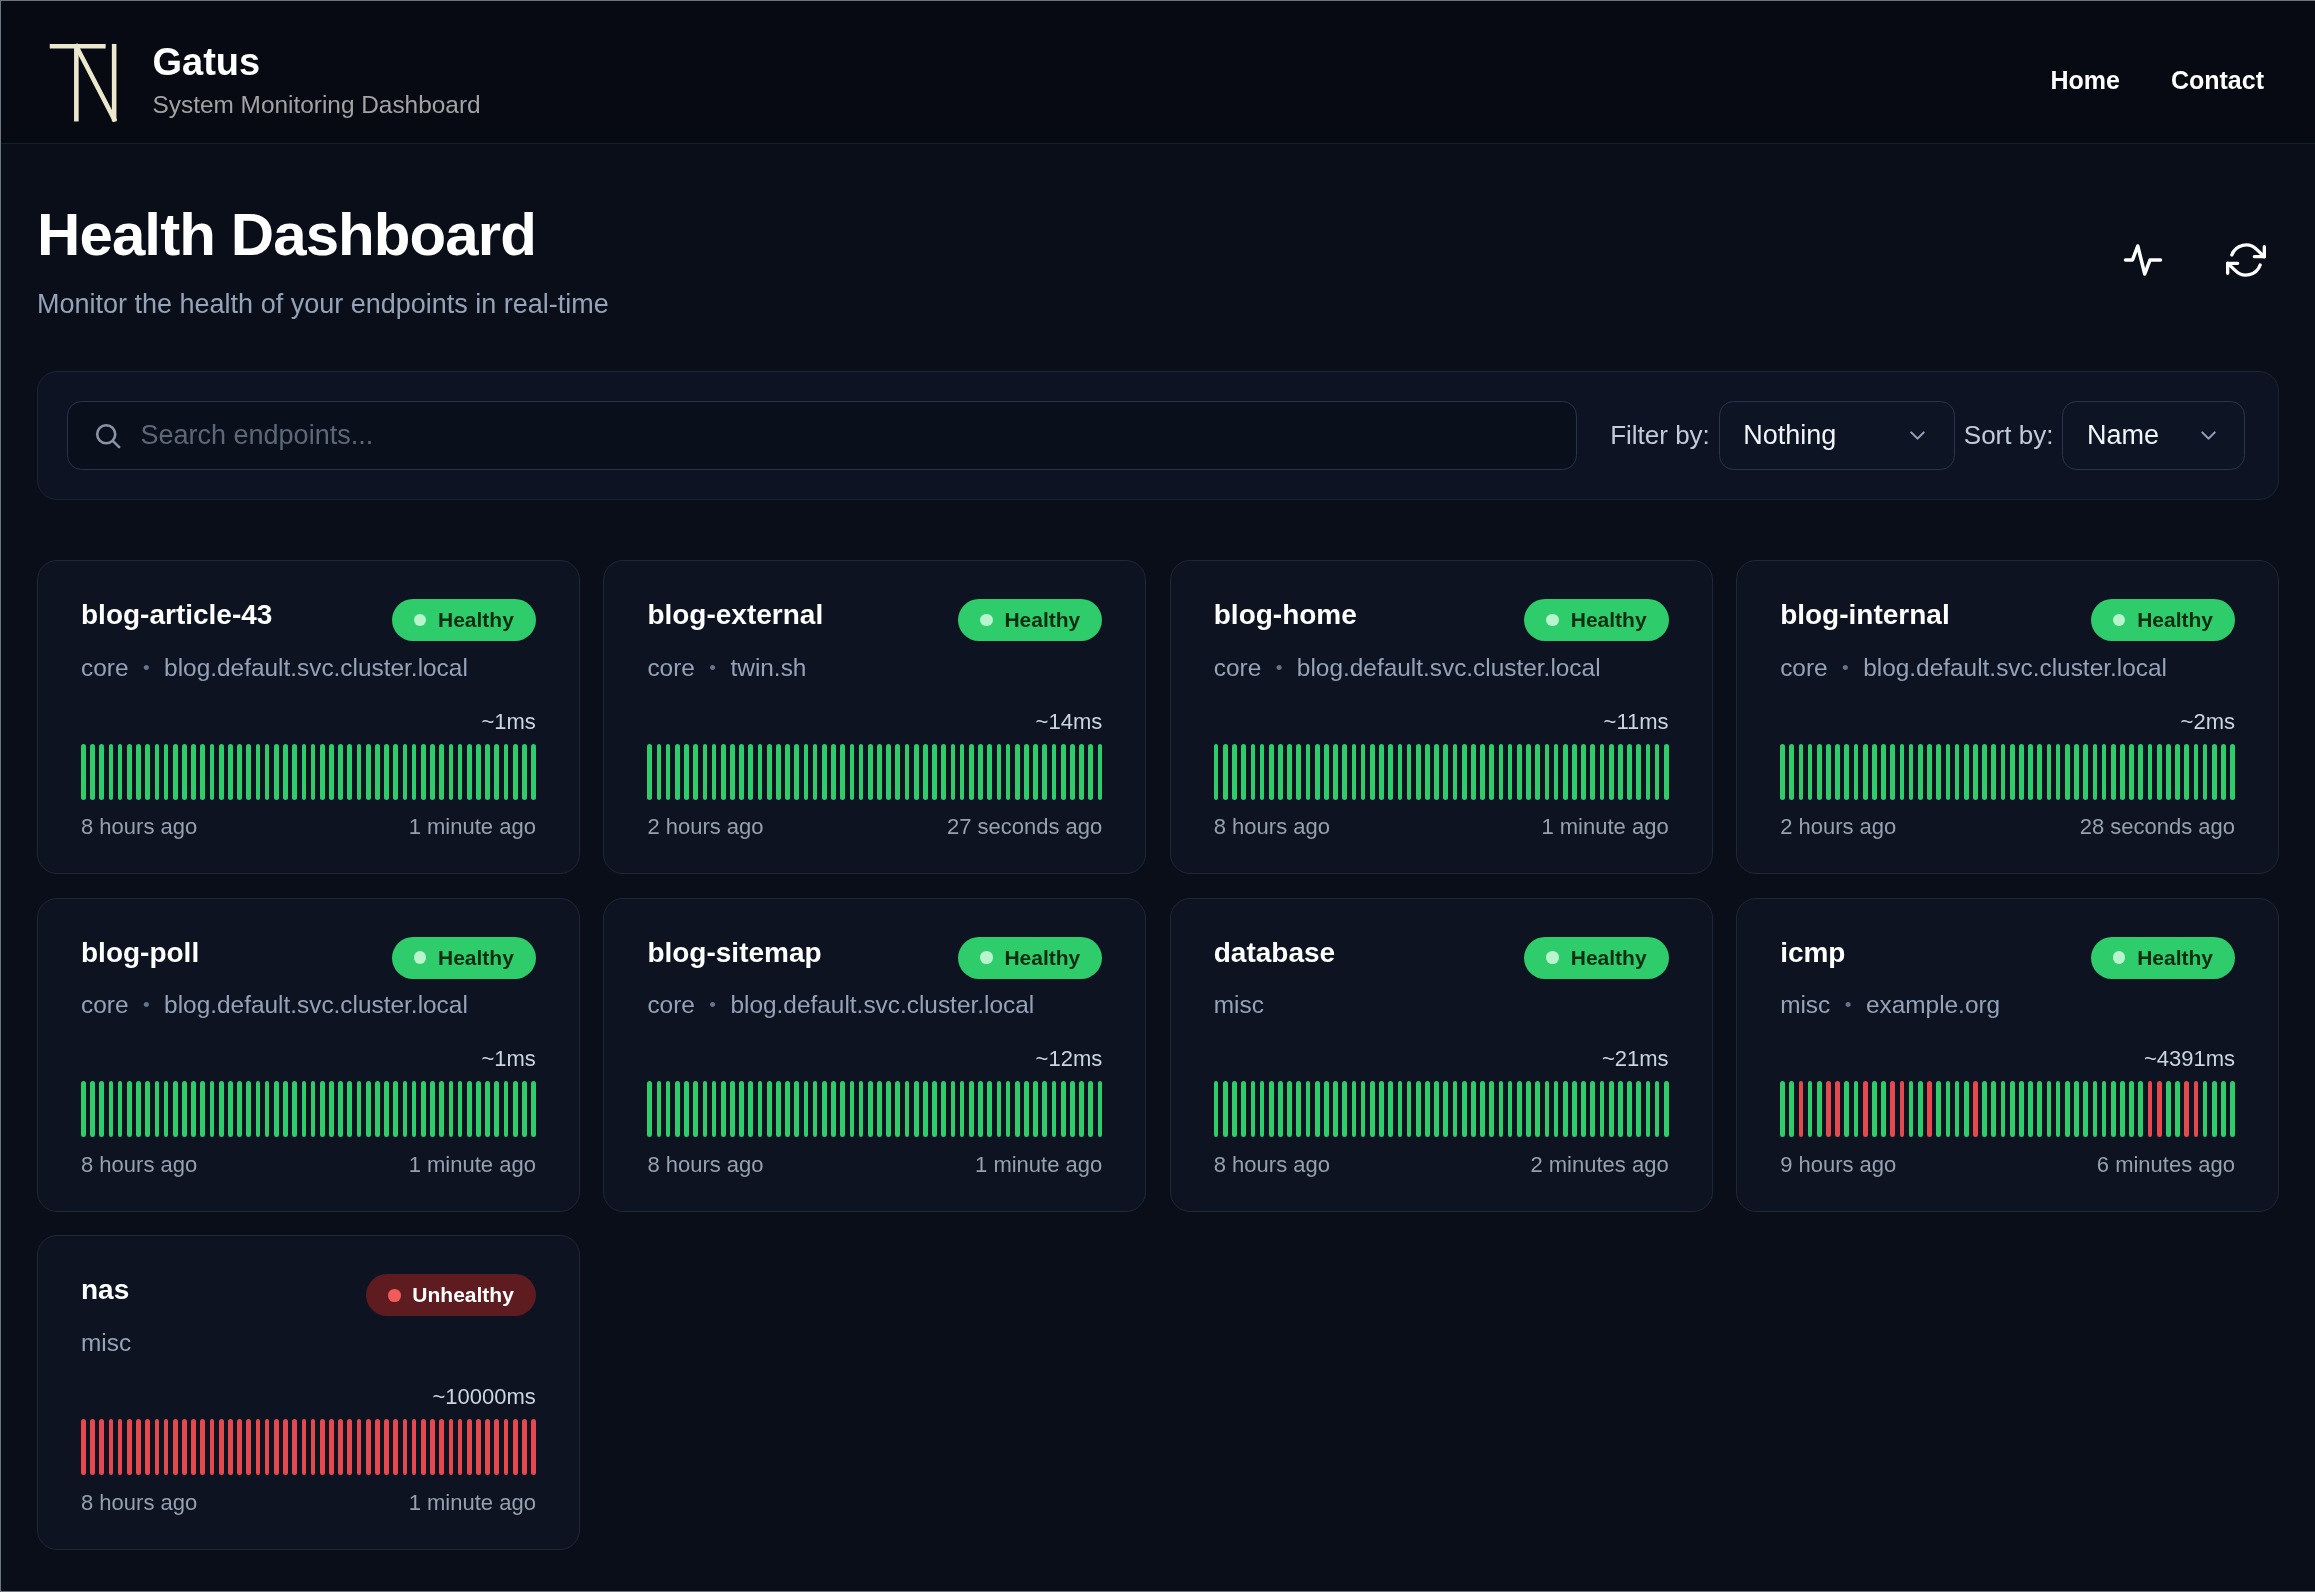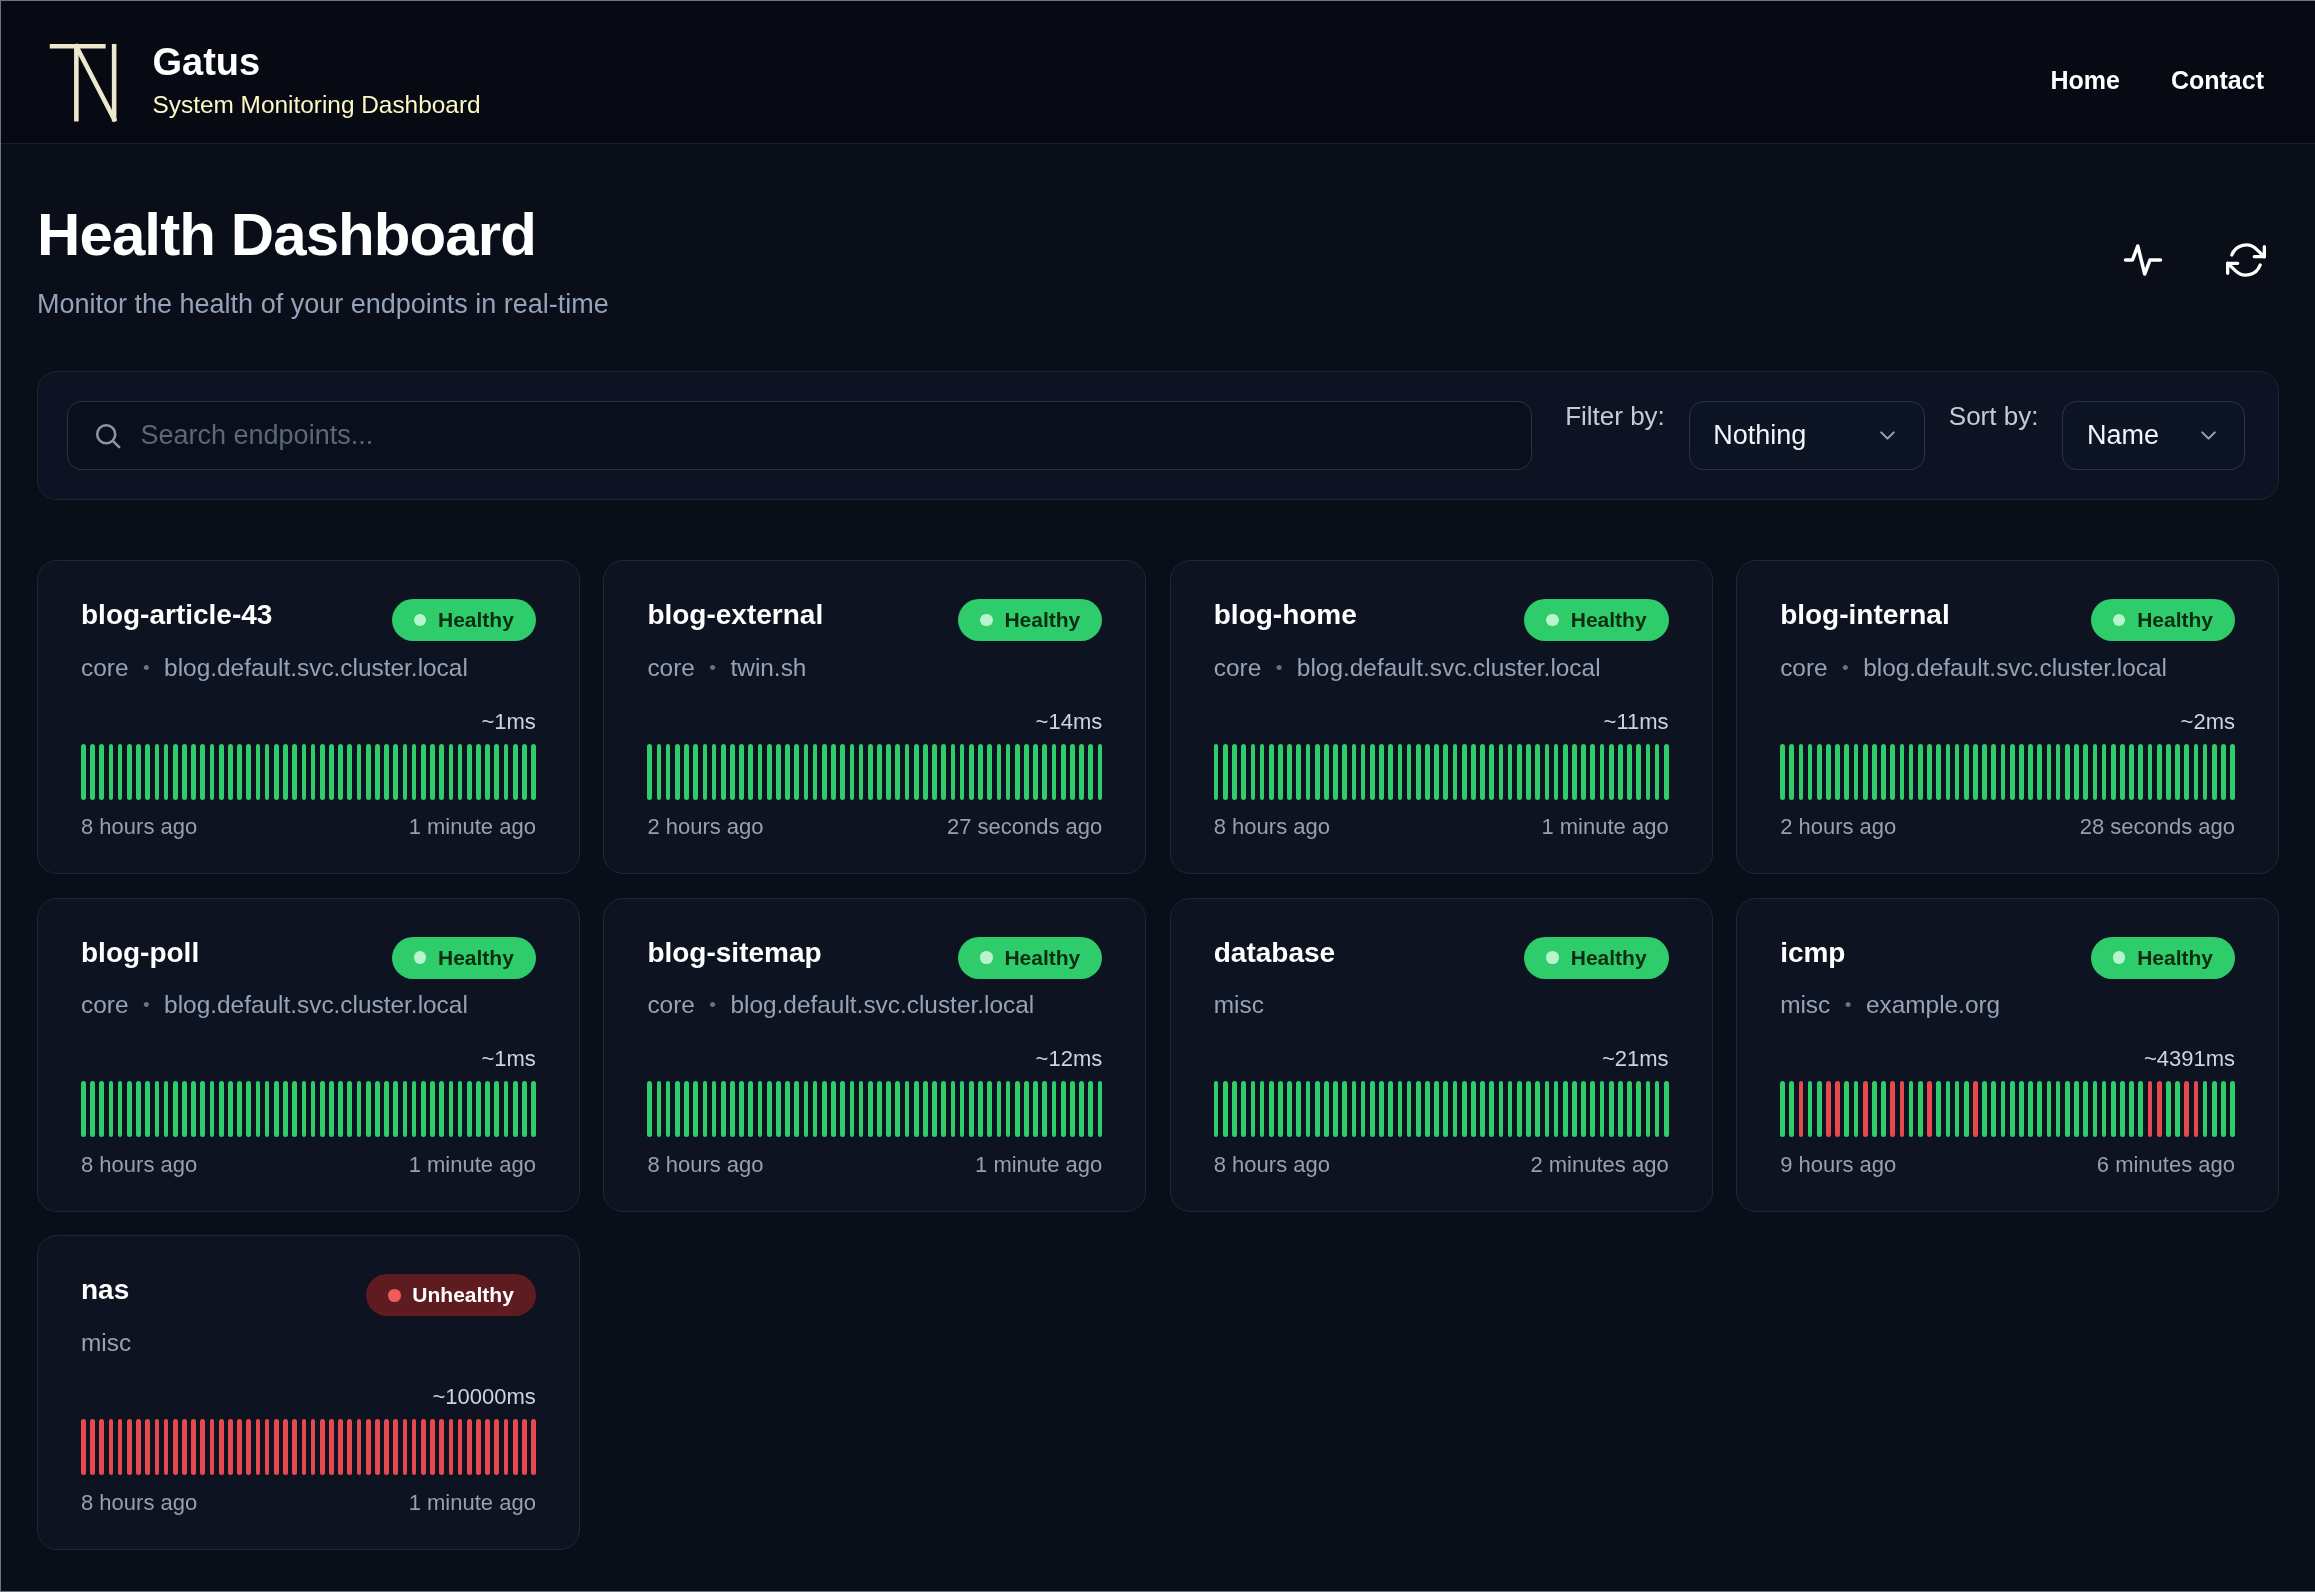--- a/index.html
+++ b/index.html
@@ -18,21 +18,21 @@
     background: #070a13;
     border-bottom: 0.9px solid #161e30;
     display: flex;
     align-items: center;
     justify-content: space-between;
     padding: 16px 51px 0 47px;
   }
   .brand { display: flex; align-items: center; gap: 23.5px; }
   .logo { width: 81px; height: 92px; display: flex; align-items: center; justify-content: center; }
   .app-name { font-size: 38px; font-weight: 700; color: #ffffff; }
-  .app-subtitle { font-size: 24.4px; color: #fef9c3; margin-top: 7.2px; }
+  .app-subtitle { font-size: 24.4px; color: #a3a3a3; margin-top: 7.2px; }
   nav { display: flex; gap: 51px; }
   nav a { color: #ffffff; font-size: 25px; font-weight: 600; text-decoration: none; cursor: pointer; }
 
   
   main { padding: 0 36px; }
   .hero { display: flex; justify-content: space-between; align-items: center; margin-top: 56px; }
   .hero h1 { font-size: 60px; font-weight: 800; letter-spacing: -0.9px; color: #ffffff; }
   .hero p { font-size: 27px; color: #94a3b8; margin-top: 20px; }
   .hero-icons { display: flex; gap: 62px; align-items: center; margin-right: 12.7px; }
   .hero-icons span { cursor: pointer; display: flex; }
@@ -58,21 +58,21 @@
     border: 0.9px solid #28334a;
     border-radius: 14.5px;
     padding: 0 23.5px;
     justify-content: flex-end;
   }
   .search-box input {
     flex: 1; background: transparent; border: none; outline: none;
     color: #e2e8f0; font-size: 27px; font-family: "Liberation Sans", sans-serif;
   }
   .search-box input::placeholder { color: #5c6778; }
-  .filter-group { display: flex; align-items: flex-start; gap: 24px; padding-right: 3.6px; }
+  .filter-group { display: flex; align-items: center; gap: 9px; padding-right: 3.6px; }
   .ctl-label { font-size: 26px; color: #c3cbd8; white-space: nowrap; }
   .select {
     display: flex; align-items: center; justify-content: space-between;
     height: 69px; background: #0d1524; border: 0.9px solid #2a3548;
     border-radius: 14.5px; padding: 0 23.5px; font-size: 27px; color: #f1f5f9;
     gap: 25px; cursor: pointer;
   }
   .select-filter { width: 236px; }
   .select-sort { width: 183px; }
 

